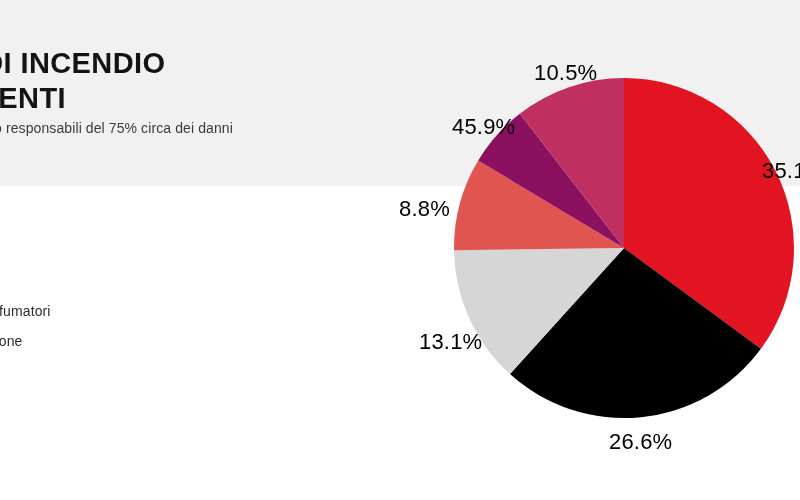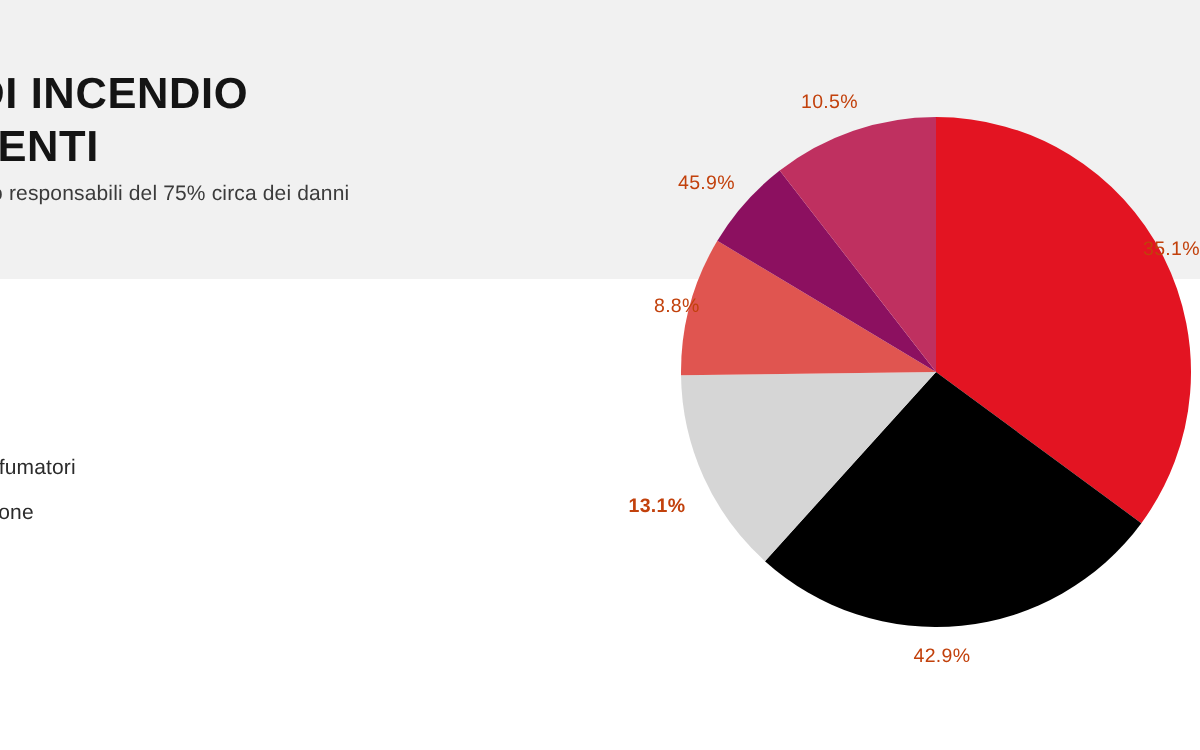--- a/index.html
+++ b/index.html
@@ -60,29 +60,29 @@
 
   
   .pie-wrap{
     position:absolute;left:454px;top:78px;width:340px;height:340px;
   }
   .pie-wrap svg{display:block;width:340px;height:340px;overflow:visible;}
 
   
   .pct{
     position:absolute;
-    font-size:13px;
-    color:#c2410c;
+    font-size:22px;
+    color:#000000;
     white-space:nowrap;
     letter-spacing:0.2px;
   }
   .pct-1{left:762px;top:158px;}          
   .pct-2{left:609px;top:429px;}          
-  .pct-3{left:419px;top:329px;font-weight:bold;}          
-  .pct-4{left:436px;top:196px;}          
+  .pct-3{left:419px;top:329px;}          
+  .pct-4{left:399px;top:196px;}          
   .pct-5{left:452px;top:114px;}          
   .pct-6{left:534px;top:60px;}           
 </style>
 </head>
 <body>
 
 <div id="root">
 
   <div class="header-band"></div>
 
@@ -112,19 +112,19 @@
         <path d="M 170 170 L 170 0 A 170 170 0 0 1 306.9023405708907 270.7856594273801 Z" fill="#e31422"></path>
         <path d="M 170 170 L 306.9023405708907 270.7856594273801 A 170 170 0 0 1 55.983451988757594 296.0961013655857 Z" fill="#000000"></path>
         <path d="M 170 170 L 55.983451988757594 296.0961013655857 A 170 170 0 0 1 0.013422485351270552 172.13622678016998 Z" fill="#d6d6d6"></path>
         <path d="M 170 170 L 0.013422485351270552 172.13622678016998 A 170 170 0 0 1 24.220468447079156 82.54527925714383 Z" fill="#e05550"></path>
         <path d="M 170 170 L 24.220468447079156 82.54527925714383 A 170 170 0 0 1 65.80580087899399 35.67364789613262 Z" fill="#8c1060"></path>
         <path d="M 170 170 L 65.80580087899399 35.67364789613262 A 170 170 0 0 1 169.99999999999997 0 Z" fill="#bf3060"></path>
       </svg>
   </div>
 
   <div class="pct pct-1">35.1%</div>
-  <div class="pct pct-2">42.9%</div>
+  <div class="pct pct-2">26.6%</div>
   <div class="pct pct-3">13.1%</div>
   <div class="pct pct-4">8.8%</div>
   <div class="pct pct-5">45.9%</div>
   <div class="pct pct-6">10.5%</div>
 
 </div>
 
 </body></html>

